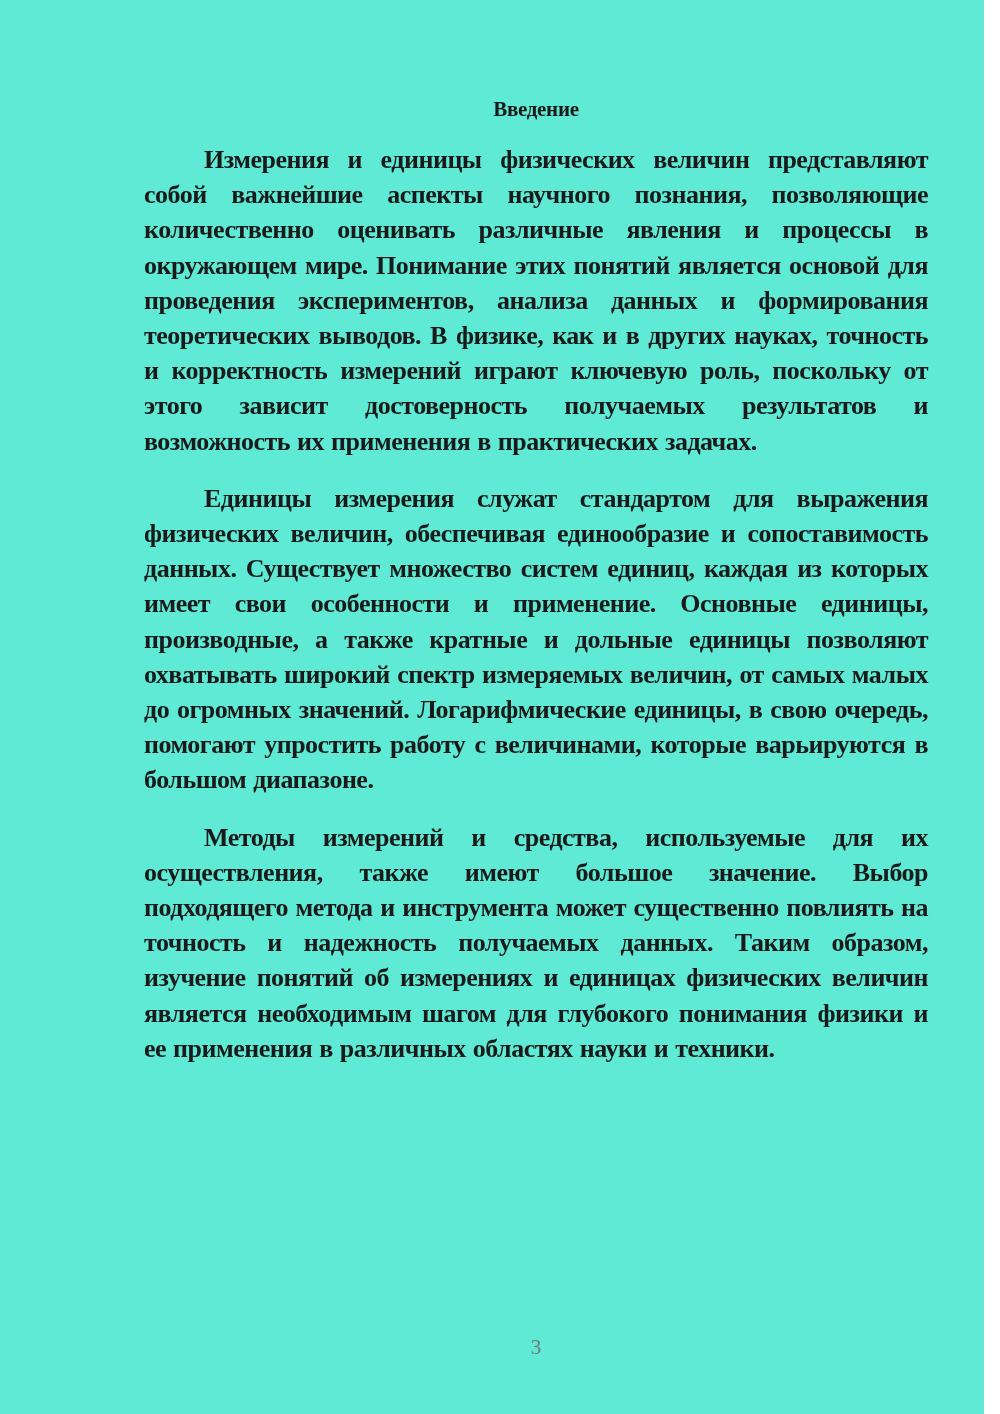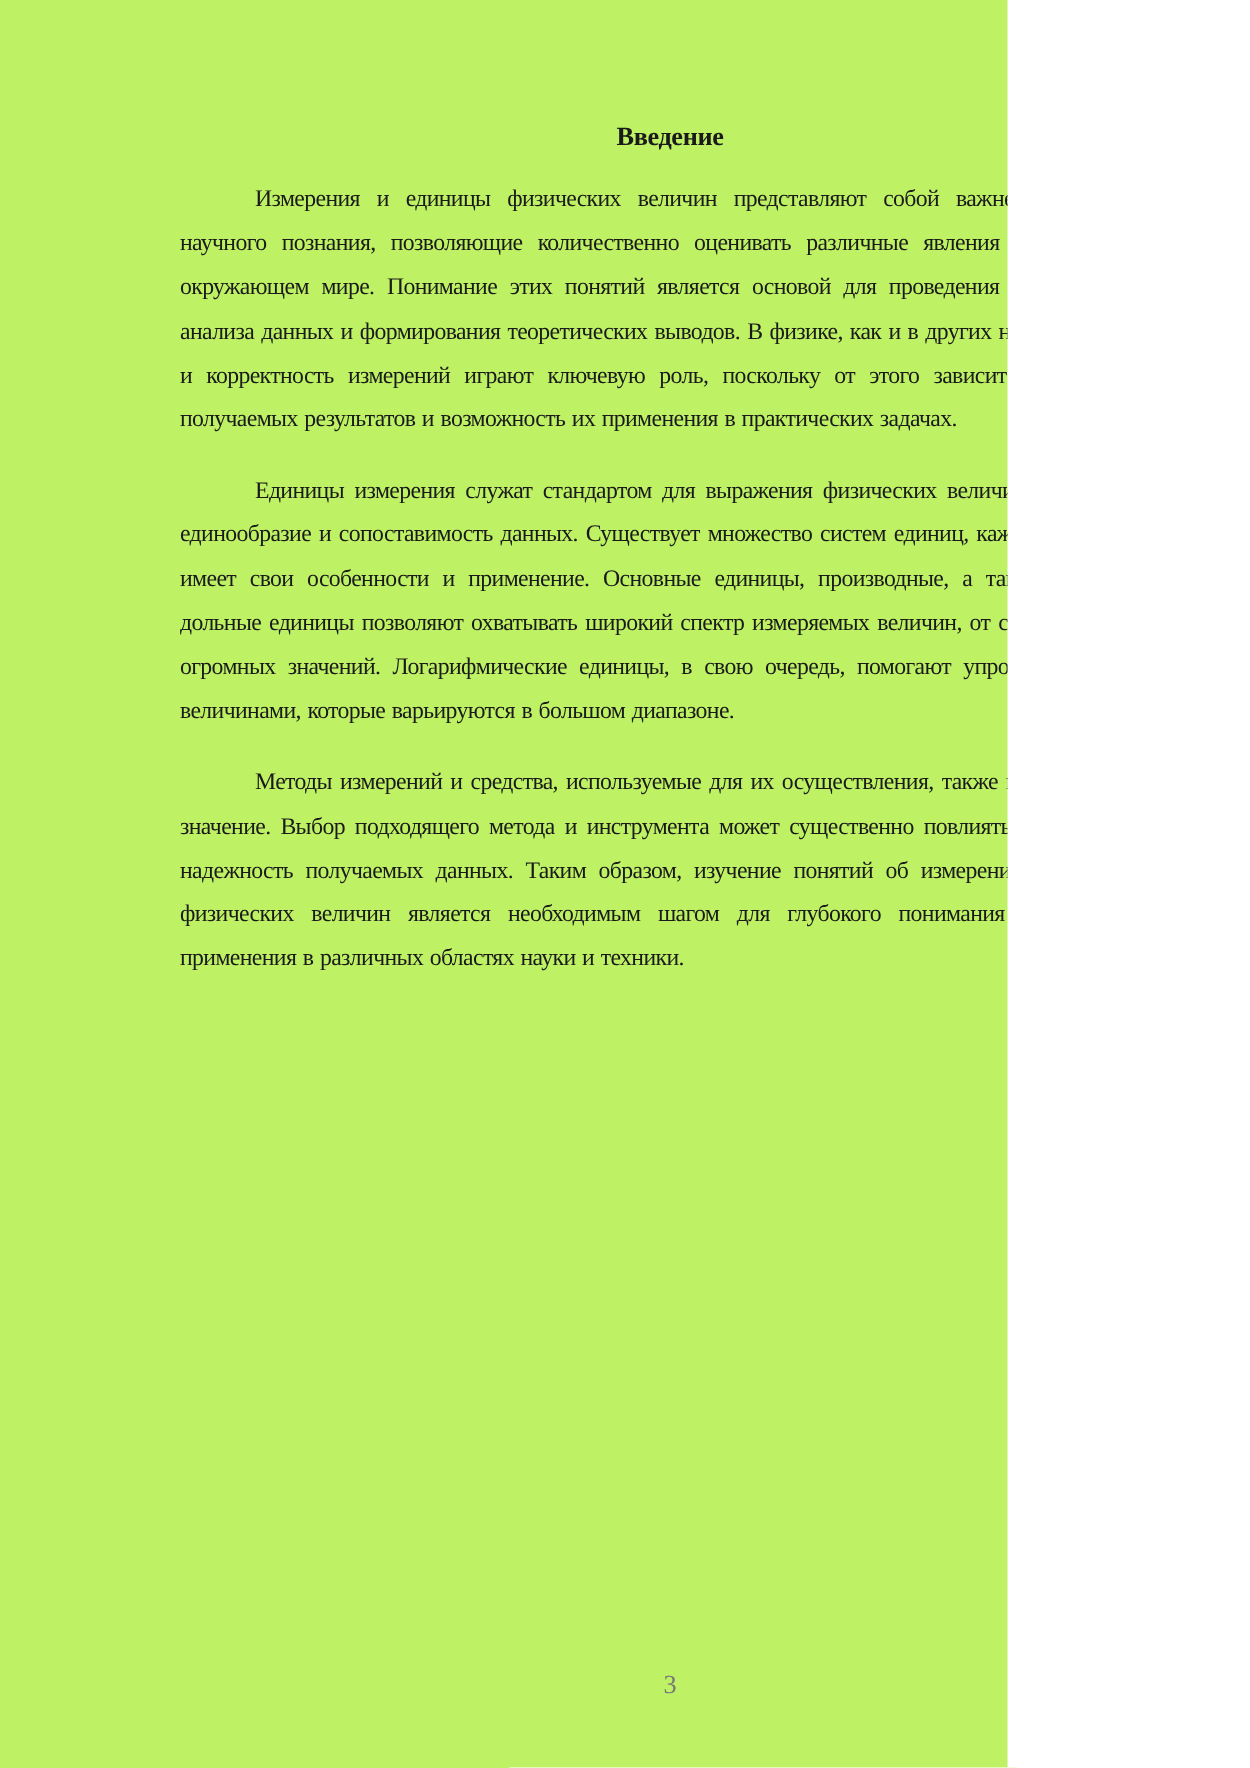--- a/index.html
+++ b/index.html
@@ -1,20 +1,20 @@
 <!DOCTYPE html>
 <html><head>
 <meta charset="utf-8">
 <style>
   html, body { margin: 0; padding: 0; background: #ffffff; }
   .page {
     position: relative;
-    width: 806px;
+    width: 984px;
     height: 1414px;
-    background: #bef264;
+    background: #5eead4;
     color: #1a1a1a;
     font-family: "Liberation Serif", "DejaVu Serif", serif;
     overflow: hidden;
   }
   .title {
     position: absolute;
     top: 97px;
     left: 0;
     width: 1072px;
     text-align: center;
@@ -23,26 +23,27 @@
     letter-spacing: -0.3px;
   }
   .body {
     position: absolute;
     left: 144px;
     width: 784px;
     top: 142px;
   }
   .para {
     margin: 0 0 22px 0;
-    font-size: 19px;
+    font-size: 26px;
     line-height: 35.2px;
     text-align: justify;
     text-indent: 60px;
     letter-spacing: -0.5px;
     word-spacing: 1px;
+    font-weight: bold;
   }
   .page-number {
     position: absolute;
     top: 1335px;
     left: 0;
     width: 1072px;
     text-align: center;
     font-size: 21px;
     color: #777777;
   }

